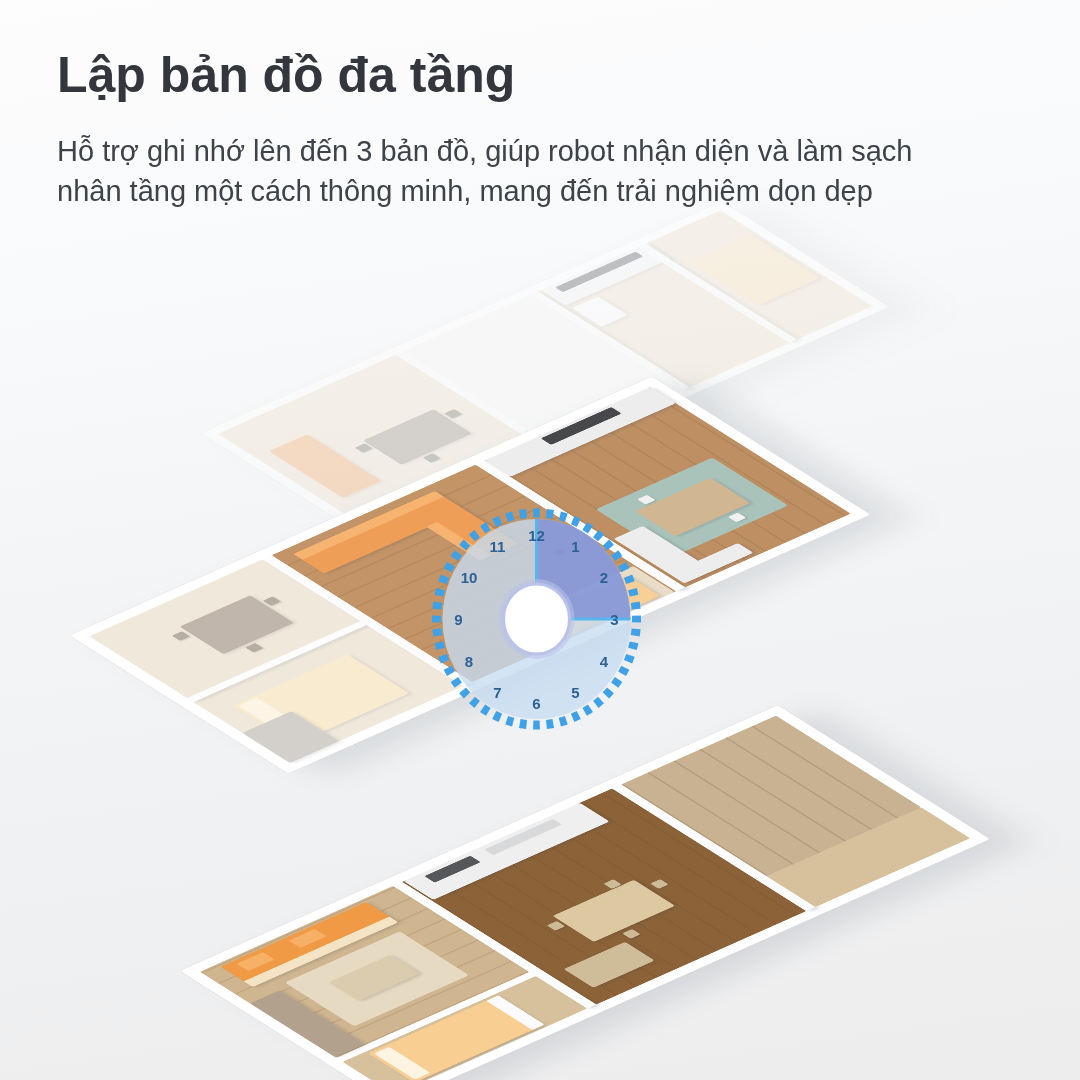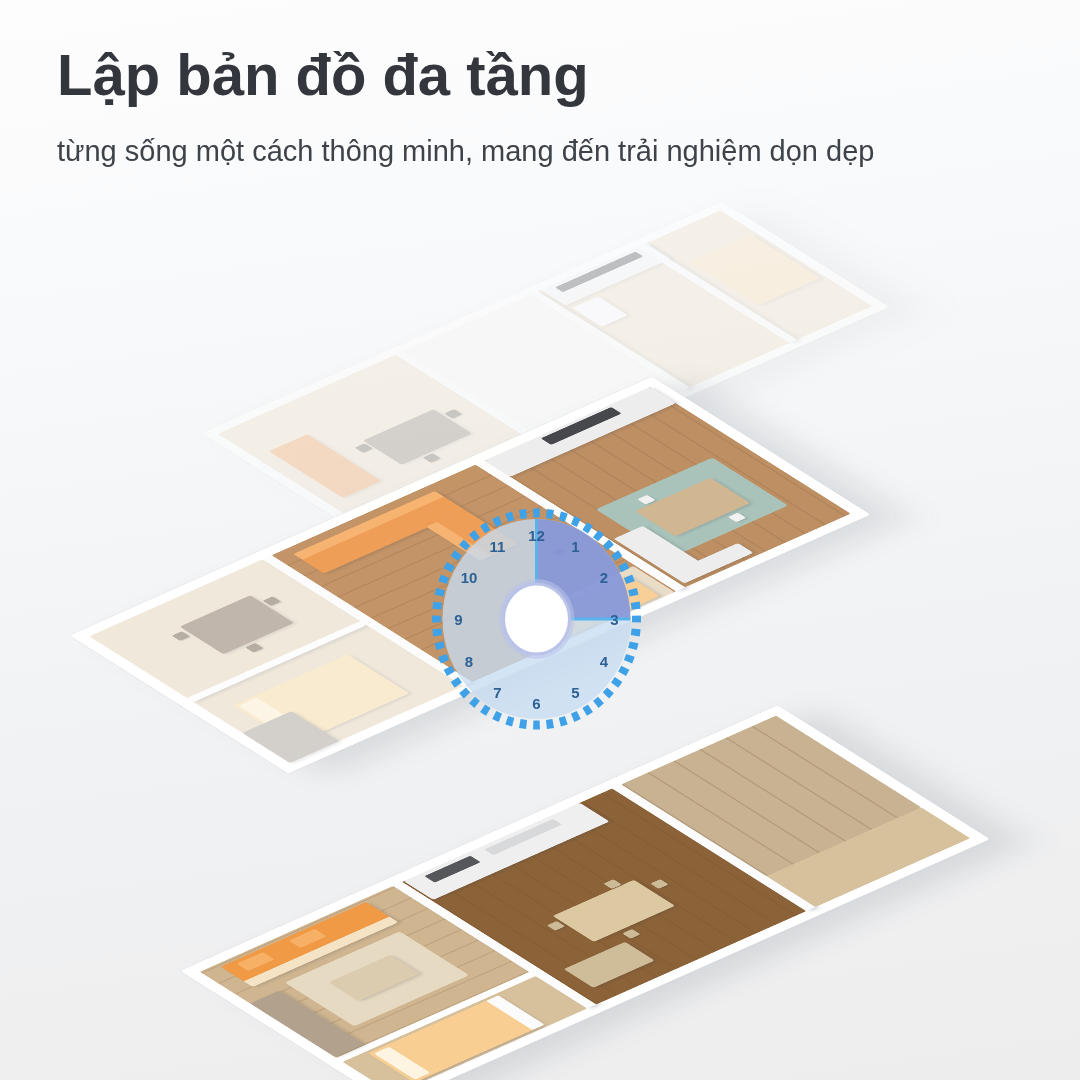--- a/index.html
+++ b/index.html
@@ -4,21 +4,21 @@
 <style>
   html,body{margin:0;padding:0;background:#ededee;}
   .canvas{
     position:relative;width:1080px;height:1080px;overflow:hidden;
     background:linear-gradient(172deg,#fdfdfe 0%,#f8f9fa 28%,#f1f2f3 62%,#ededee 100%);
     font-family:"Liberation Sans","DejaVu Sans",sans-serif;
   }
   
   .title{
     position:absolute;left:57px;top:42px;margin:0;
-    font-size:58px;line-height:66px;font-weight:700;color:#33373d;letter-spacing:0;
+    font-size:50px;line-height:66px;font-weight:700;color:#33373d;letter-spacing:0;
   }
   .desc{position:absolute;left:57px;top:131px;color:#3e434a;font-size:29px;line-height:40px;font-weight:400;}
   .desc div{white-space:nowrap;}
   
   .floor-wrap{position:absolute;}
   .floor{
     position:relative;width:100%;height:100%;
     transform:rotateX(58deg) rotateZ(-40deg);transform-origin:50% 50%;
     background:#ffffff;border-radius:4px;
     box-shadow:0 0 0 1px rgba(215,219,224,.55), 26px 30px 42px rgba(95,105,120,.17);
@@ -41,21 +41,22 @@
     text-anchor:middle;dominant-baseline:central;
   }
 </style>
 </head>
 <body>
 
 <div class="canvas">
 
   <h1 class="title">Lập bản đồ đa tầng</h1>
   <div class="desc">
-    <div>từng sống một cách thông minh, mang đến trải nghiệm dọn dẹp</div>
+    <div>Hỗ trợ ghi nhớ lên đến 3 bản đồ, giúp robot nhận diện và làm sạch</div>
+    <div>nhân tầng một cách thông minh, mang đến trải nghiệm dọn dẹp</div>
   </div>
 
   <div class="floor-wrap top-floor">
     <div class="floor">
       <div class="room" style="left:12px;top:12px;right:12px;bottom:12px;background:#eedfc6;"></div>
       <div class="furn" style="left:30px;top:70px;width:50px;height:115px;background:#efa057;"></div>
       <div class="furn" style="left:115px;top:115px;width:92px;height:60px;background:#8f8375;"></div>
       <div class="chair" style="left:100px;top:120px;background:#6f6659;"></div>
       <div class="chair" style="left:210px;top:128px;background:#6f6659;"></div>
       <div class="chair" style="left:140px;top:178px;background:#6f6659;"></div>

